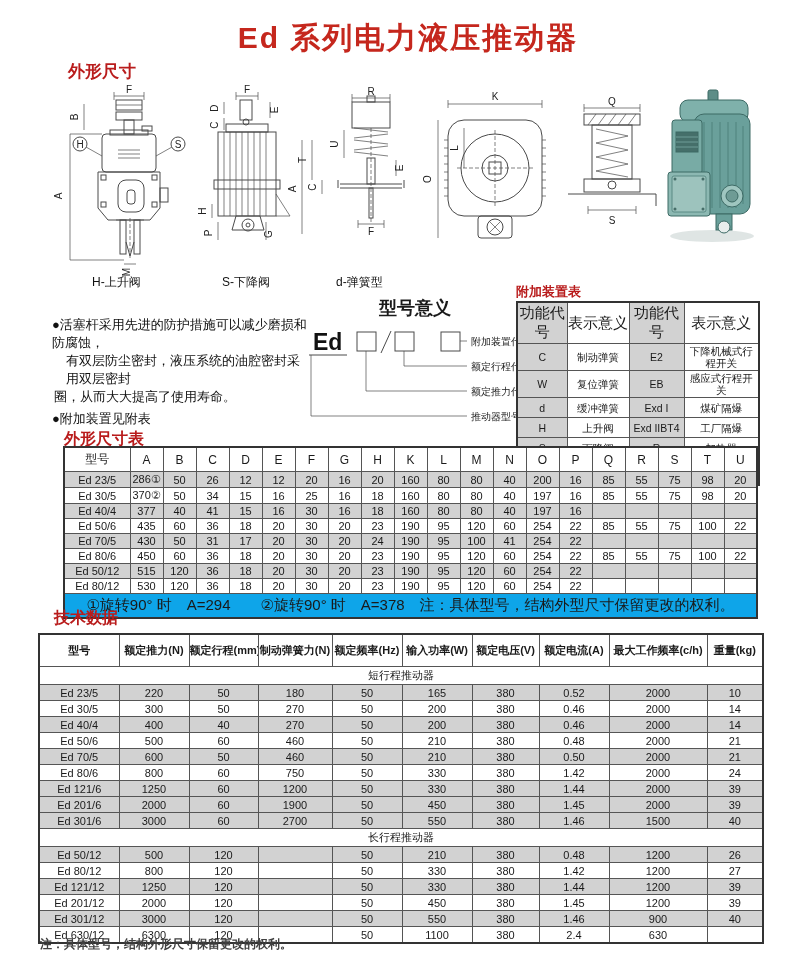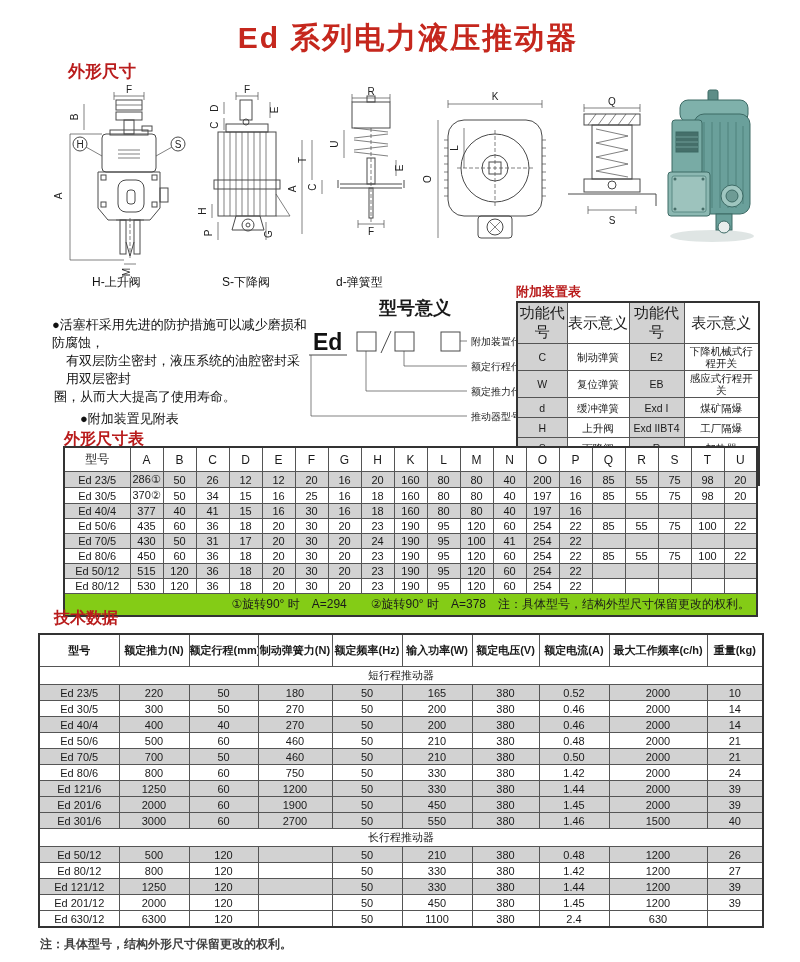--- a/index.html
+++ b/index.html
@@ -12,36 +12,36 @@
   #dim-title{left:64px;top:429px;font-size:16px;}
   #tech-title{left:54px;top:608px;font-size:16px;}
   #acc-title{left:516px;top:283px;font-size:13px;text-align:right;}
   #mm-title{position:absolute;left:295px;top:296px;width:240px;text-align:center;
         font-size:18px;font-weight:bold;margin:0;}
   .drawings{position:absolute;left:40px;top:84px;width:720px;height:212px;}
   .features{position:absolute;left:52px;top:316px;width:258px;font-size:13px;line-height:18px;color:#111;}
   .features .f-head{font-weight:bold;font-size:14px;margin-bottom:2px;}
   .features .f-l2{padding-left:14px;}
   .features .f-l3{padding-left:2px;}
-  .features .f-l4{margin-top:4px;margin-left:28px;}
+  .features .f-l4{margin-top:4px;}
   .mm-svg{position:absolute;left:295px;top:324px;}
   
   table.data-table{border-collapse:collapse;table-layout:fixed;position:absolute;background:#fff;
         border:2px solid #333;}
   table.data-table th,table.data-table td{border:1px solid #555;text-align:center;
         padding:1px 0;overflow:hidden;}
   tr.shaded td{background:#d2d2d2;}
   #acc-table{left:516px;top:301px;width:242px;}
   #acc-table th{font-size:15px;font-weight:normal;height:15px;padding:1px 0;}
   #acc-table td{font-size:10.5px;height:17px;white-space:normal;line-height:12px;padding:1px 1px;}
   .code-cell{background:#d2d2d2;}
   #dim-table{left:63px;top:446px;width:694px;}
   #dim-table th{font-size:12px;font-weight:normal;height:21px;white-space:nowrap;}
   #dim-table td{font-size:11px;height:12px;white-space:nowrap;}
-  #dim-table td.footnote-cell{text-align:right;padding:2px 6px;font-size:12px;background:#84cc16;}
+  #dim-table td.footnote-cell{text-align:center;padding:2px 6px;font-size:15px;background:#0ea5e9;}
   #tech-table{left:38px;top:633px;width:724px;}
   #tech-table th{font-size:11px;font-weight:bold;height:27px;white-space:nowrap;padding:2px 0;}
   #tech-table td{font-size:11px;height:13px;white-space:nowrap;}
   #tech-table td.section-cell{background:#fff;height:14px;margin-left:25px;}
   .bottom-note{position:absolute;left:40px;top:936px;font-size:12px;font-weight:bold;
         font-family:"Liberation Serif","DejaVu Serif",serif;color:#404040;}
   .ln{stroke:#4a4a4a;stroke-width:1;fill:none;}
   .thin{stroke:#4a4a4a;stroke-width:0.7;fill:none;}
   .lbl{font-size:10px;fill:#222;}
   .cap{font-size:12px;fill:#111;}
@@ -653,21 +653,21 @@
           <td>460</td>
           <td>50</td>
           <td>210</td>
           <td>380</td>
           <td>0.48</td>
           <td>2000</td>
           <td>21</td>
         </tr>
         <tr class="shaded">
           <td>Ed 70/5</td>
-          <td>700</td>
+          <td>600</td>
           <td>50</td>
           <td>460</td>
           <td>50</td>
           <td>210</td>
           <td>380</td>
           <td>0.50</td>
           <td>2000</td>
           <td>21</td>
         </tr>
         <tr>
@@ -762,20 +762,32 @@
           <td>2000</td>
           <td>120</td>
           <td></td>
           <td>50</td>
           <td>450</td>
           <td>380</td>
           <td>1.45</td>
           <td>1200</td>
           <td>39</td>
         </tr>
+        <tr class="shaded">
+          <td>Ed 301/12</td>
+          <td>3000</td>
+          <td>120</td>
+          <td></td>
+          <td>50</td>
+          <td>550</td>
+          <td>380</td>
+          <td>1.46</td>
+          <td>900</td>
+          <td>40</td>
+        </tr>
         <tr>
           <td>Ed 630/12</td>
           <td>6300</td>
           <td>120</td>
           <td></td>
           <td>50</td>
           <td>1100</td>
           <td>380</td>
           <td>2.4</td>
           <td>630</td>

